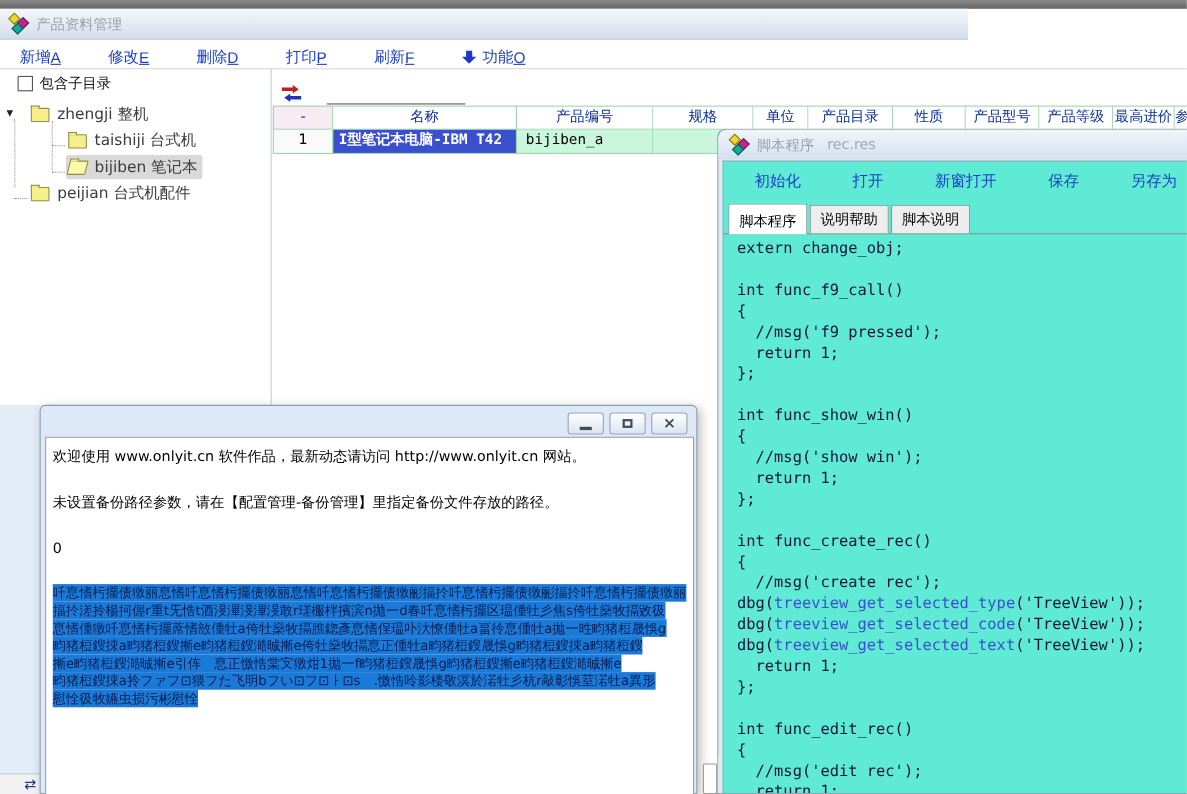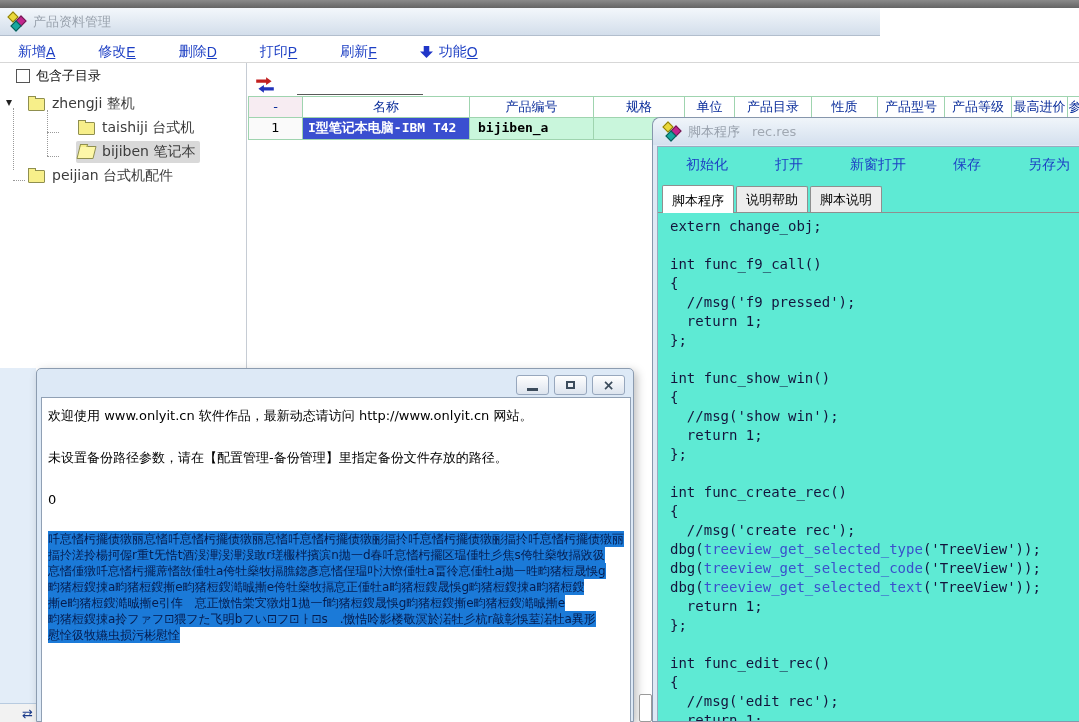--- a/index.html
+++ b/index.html
@@ -26,21 +26,21 @@
   .tb-item .aw{margin-right:6px;display:inline-flex}
   #toolbar-sep{left:0;top:62px;width:1079px;height:1px;background:#d7d7d7}
   #vdivider{left:246px;top:63px;width:1px;height:305px;background:#c6ccd4}
   
   #chk-row{left:16px;top:67px;display:flex;align-items:center}
   #chk-box{width:12px;height:12px;border:1px solid #555;background:#fff;margin-right:6px}
   #chk-label{font-size:13px;color:#111}
   #tree{left:0;top:92px;width:244px}
   .tree-row{position:relative;height:24px;display:flex;align-items:center}
   .tree-row.lvl0{padding-left:26px}
-  .tree-row.lvl1{padding-left:76px}
+  .tree-row.lvl1{padding-left:60px}
   .expander{position:absolute;left:6px;top:3px;font-size:12px;color:#222;cursor:pointer}
   .sel-wrap{display:inline-flex;align-items:center;padding:2px 5px 2px 2px;border-radius:2px}
   .sel-wrap.selected{background:#d9d9d9}
   .folder{width:15px;height:11px;background:#f7ef8a;border:1px solid #8f8f4f;border-radius:1px;
           position:relative;margin-right:7px;flex:0 0 15px}
   .folder::before{content:"";position:absolute;top:-3px;left:-1px;width:6px;height:2px;
           background:#f7ef8a;border:1px solid #8f8f4f;border-bottom:none}
   .folder.open{transform:skewX(-14deg);background:#fdf7a8}
   .tree-label{font-size:14px;color:#3c3c3c;white-space:nowrap}
   .guide{position:absolute;border-left:1px dotted #9a9a9a}
@@ -56,21 +56,21 @@
       color:#0a2d9a;font-size:13px;text-align:center;line-height:20px;overflow:hidden;
       white-space:nowrap;cursor:pointer}
   .th.th-first{border-left:1px solid #9fd4af;background:#f7ecf2}
   #trow{display:flex}
   .td{box-sizing:border-box;height:22px;border:1px solid #9fd4af;border-left:none;border-top:none;
       font-size:13px;line-height:20px;overflow:hidden;white-space:nowrap}
   .td-num{border-left:1px solid #9fd4af;background:#fafafa;text-align:center;color:#000}
   .td-name{background:#3a4fd0;color:#fff;padding-left:5px;
            font-family:"DejaVu Sans Mono","Liberation Mono",monospace;font-weight:700;font-size:13px}
   .td-code{background:#c9f6dc;color:#000;padding-left:8px;
-           font-family:"DejaVu Sans Mono","Liberation Mono",monospace;font-weight:700;font-size:13px}
+           font-family:"DejaVu Sans Mono","Liberation Mono",monospace;font-weight:400;font-size:13px}
   .td-spec{background:#c9f6dc}
   
   #panel{left:652px;top:117px;width:427px;height:605px;background:#dfe9f5;
          border:1px solid #8696ac;border-right:none;border-radius:8px 0 0 0;z-index:3;box-sizing:border-box}
   #panel-title{position:absolute;left:0;top:0;right:0;height:27px;border-radius:8px 0 0 0;
          background:linear-gradient(#f0f5fa,#d4e0ee);display:flex;align-items:center;padding-left:10px}
   #panel-title .t-text{color:#98a1ad;font-size:13px;margin-left:8px}
   #panel-title .t-sub{color:#a0a8b2;font-size:13px;margin-left:12px}
   #panel-body{position:absolute;left:4px;top:28px;right:0;bottom:0;background:#5eead4;
          border:1px solid #9aaabf;border-right:none;border-bottom:none}

